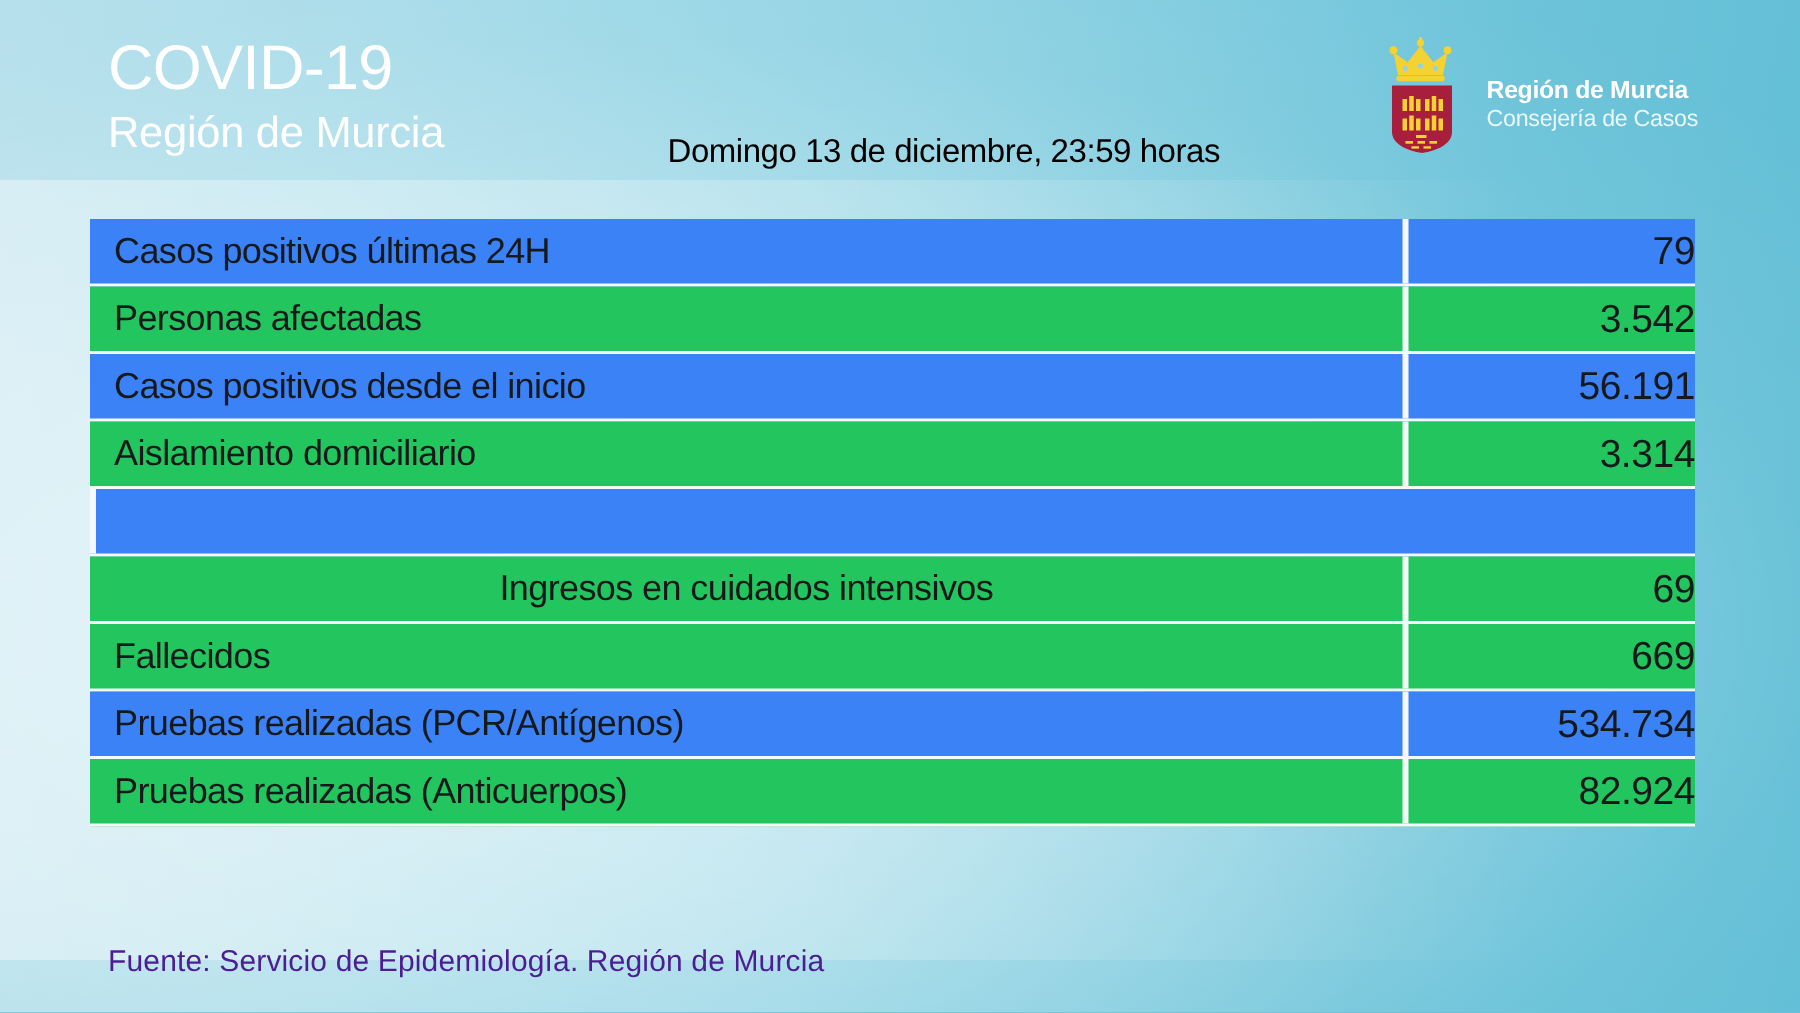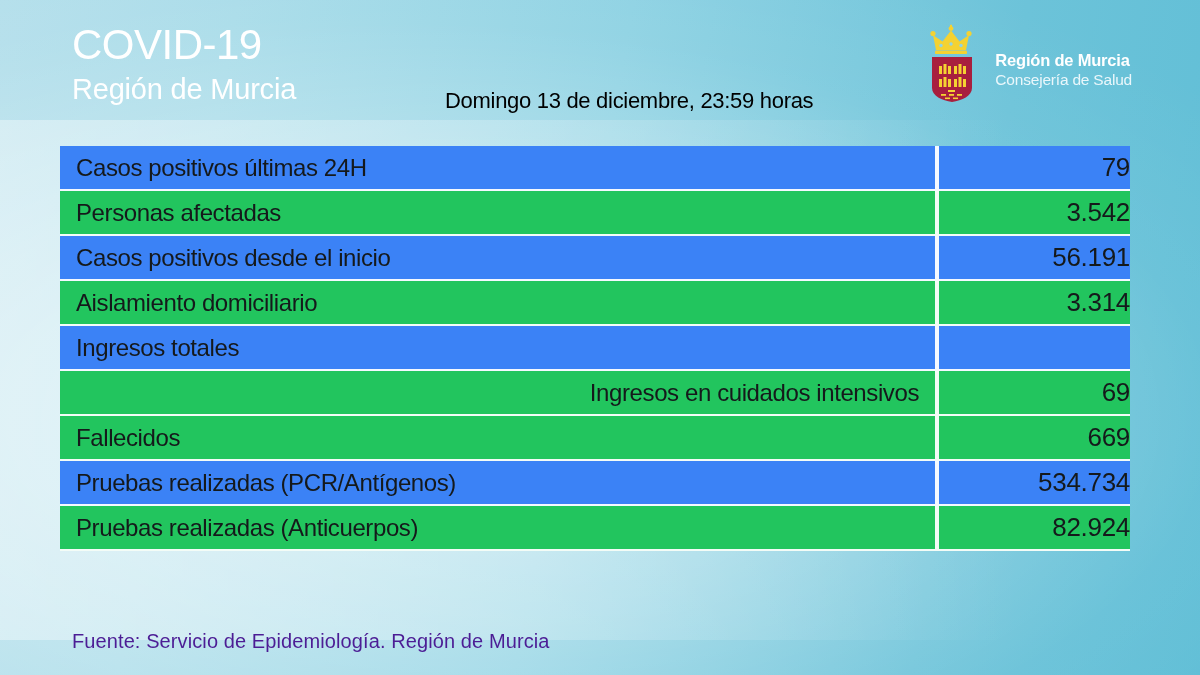--- a/index.html
+++ b/index.html
@@ -123,21 +123,21 @@
 
   .cell-label {
     flex: 0 0 875px;
     padding: 0 16px 0 16px;
     font-size: 24px;
     color: #15191b;
     letter-spacing: -0.4px;
     white-space: nowrap;
     line-height: 45px;
   }
-  .cell-label.right { text-align: right; }
+  .cell-label.right { text-align: center; }
 
   .cell-gap {
     flex: 0 0 4px;
     align-self: stretch;
     background: rgba(255,255,255,0.95);
   }
 
   .cell-value {
     flex: 1 1 auto;
     text-align: right;
@@ -222,21 +222,21 @@
               <rect x="19" y="70" width="5" height="1.8"></rect>
               <rect x="27" y="70" width="5" height="1.8"></rect>
               <rect x="15" y="73.5" width="5" height="1.6"></rect>
               <rect x="23" y="73.5" width="5" height="1.6"></rect>
             </g>
           </g>
         </svg>
       </div>
       <div class="logo-text">
         <div class="logo-line1">Región de Murcia</div>
-        <div class="logo-line2">Consejería de Salud</div>
+        <div class="logo-line2">Consejería de Casos</div>
       </div>
     </div>
 
   </div>
 
   <div class="table" id="stats-table">
       <div class="row odd">
         <div class="cell-label">Casos positivos últimas 24H</div>
         <div class="cell-gap"></div>
         <div class="cell-value">79</div>
@@ -250,21 +250,20 @@
         <div class="cell-label">Casos positivos desde el inicio</div>
         <div class="cell-gap"></div>
         <div class="cell-value">56.191</div>
       </div>
       <div class="row even">
         <div class="cell-label">Aislamiento domiciliario</div>
         <div class="cell-gap"></div>
         <div class="cell-value">3.314</div>
       </div>
       <div class="row odd">
-        <div class="cell-label">Ingresos totales</div>
         <div class="cell-gap"></div>
       </div>
       <div class="row even">
         <div class="cell-label right">Ingresos en cuidados intensivos</div>
         <div class="cell-gap"></div>
         <div class="cell-value">69</div>
       </div>
       <div class="row even">
         <div class="cell-label">Fallecidos</div>
         <div class="cell-gap"></div>

